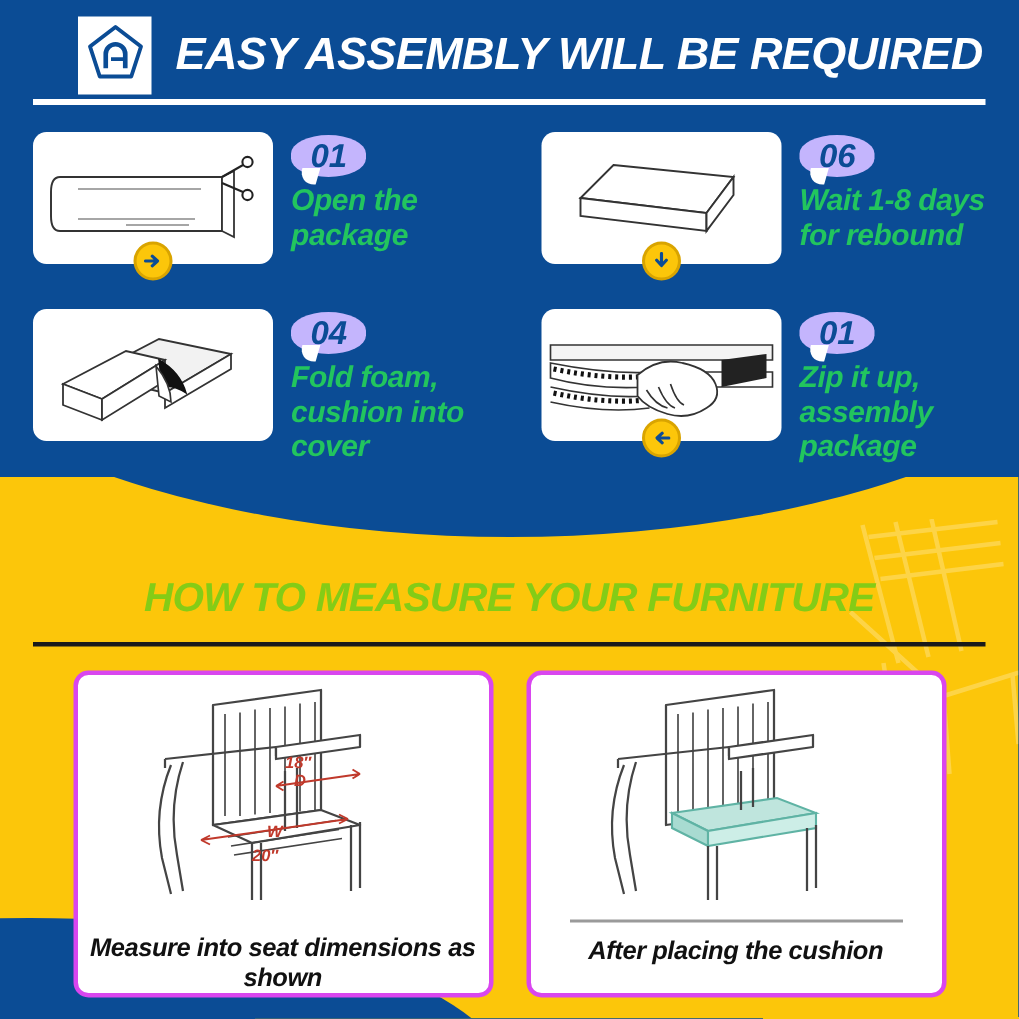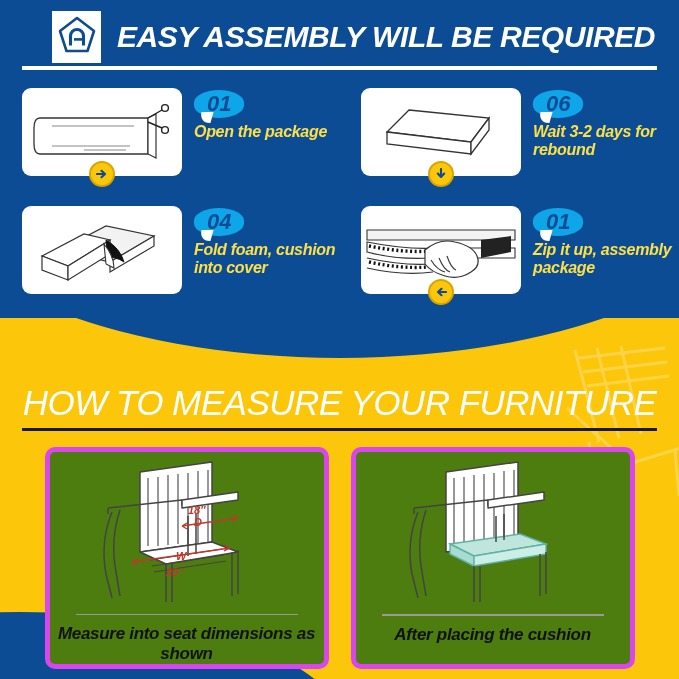--- a/index.html
+++ b/index.html
@@ -73,53 +73,53 @@
   .arrow-badge{
     position:absolute;left:50%;bottom:-11px;transform:translateX(-50%);
     width:22px;height:22px;border-radius:50%;
     background:#fcc60a;border:2px solid #d9a400;
     display:flex;align-items:center;justify-content:center;
   }
   .arrow-badge svg{display:block;}
   .step-text{margin-left:12px;margin-top:2px;}
   .bubble{
     position:relative;display:inline-block;
-    background:#0ea5e9;border-radius:50%/45%;
+    background:#c4b5fd;border-radius:50%/45%;
     padding:2px 13px 3px 13px;
     color:#0b4c95;font-size:22px;font-weight:bold;font-style:italic;
     line-height:1.05;
   }
   .bubble:after{
     content:"";position:absolute;left:6px;bottom:-5px;
     width:12px;height:11px;background:#ffffff;
     border-radius:0 0 0 12px;
     transform:skewX(-16deg);
   }
   .step-label{
-    margin-top:5px;color:#fde047;
-    font-size:16px;font-weight:bold;font-style:italic;
+    margin-top:5px;color:#22c55e;
+    font-size:20px;font-weight:bold;font-style:italic;
     line-height:1.15;letter-spacing:-0.3px;max-width:152px;
   }
 
   
   .measure-title{
     position:absolute;left:0;top:383px;width:679px;text-align:center;
-    color:#ffffff;font-size:35px;font-weight:normal;font-style:italic;
+    color:#84cc16;font-size:27px;font-weight:bold;font-style:italic;
     letter-spacing:-0.5px;
   }
   .measure-rule{
     position:absolute;left:22px;top:428px;width:635px;height:3px;background:#1a1a1a;
   }
   .panels{
     position:absolute;left:0;top:447px;width:679px;height:215px;
     display:flex;justify-content:center;gap:22px;
   }
   .panel{
-    width:274px;height:212px;background:#4d7c0f;border-radius:10px;
-    border:5px solid #d946ef;position:relative;overflow:hidden;
+    width:274px;height:212px;background:#ffffff;border-radius:10px;
+    border:3px solid #d946ef;position:relative;overflow:hidden;
     display:flex;flex-direction:column;align-items:center;
   }
   .panel-art{flex:0 0 auto;margin-top:4px;}
   .panel-rule{
     width:222px;height:2px;background:#9a9a9a;margin:2px auto 0 auto;
   }
   .panel-caption{
     text-align:center;color:#111111;
     font-size:17px;font-weight:bold;font-style:italic;
     line-height:1.18;letter-spacing:-0.3px;margin-top:9px;padding:0 8px;
@@ -188,21 +188,21 @@
             </svg>
           </span>
           <div class="arrow-badge">
             <svg width="12" height="12" viewBox="0 0 12 12">
               <path d="M6,1 v7 M2.8,5.5 L6,9 L9.2,5.5" stroke="#0b4c95" stroke-width="2.1" fill="none" stroke-linecap="round" stroke-linejoin="round"></path>
             </svg>
           </div>
         </div>
         <div class="step-text">
           <div class="bubble">06</div>
-          <div class="step-label">Wait 3-2 days for rebound</div>
+          <div class="step-label">Wait 1-8 days for rebound</div>
         </div>
       </div>
 
       <div class="step">
         <div class="step-card">
           <span>
             <svg width="160" height="88" viewBox="0 0 160 88">
               <polygon points="38,44 84,20 132,30 88,56" fill="#f2f2f2" stroke="#333" stroke-width="1.2"></polygon>
               <polygon points="20,50 62,28 88,34 46,60" fill="#fff" stroke="#333" stroke-width="1.2"></polygon>
               <polygon points="20,50 46,60 46,74 20,64" fill="#fff" stroke="#333" stroke-width="1.2"></polygon>

